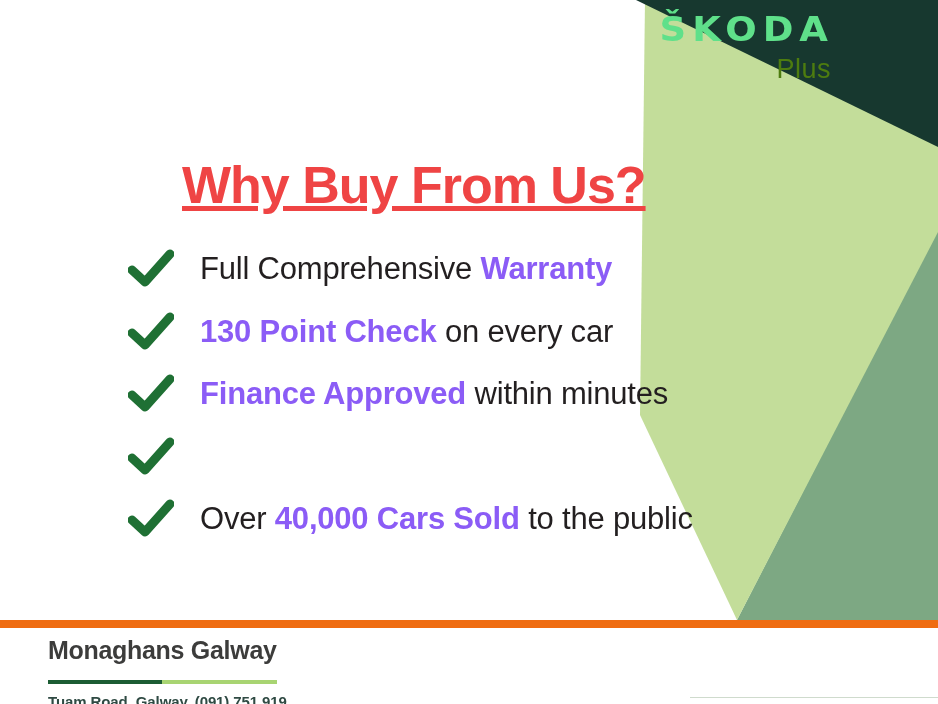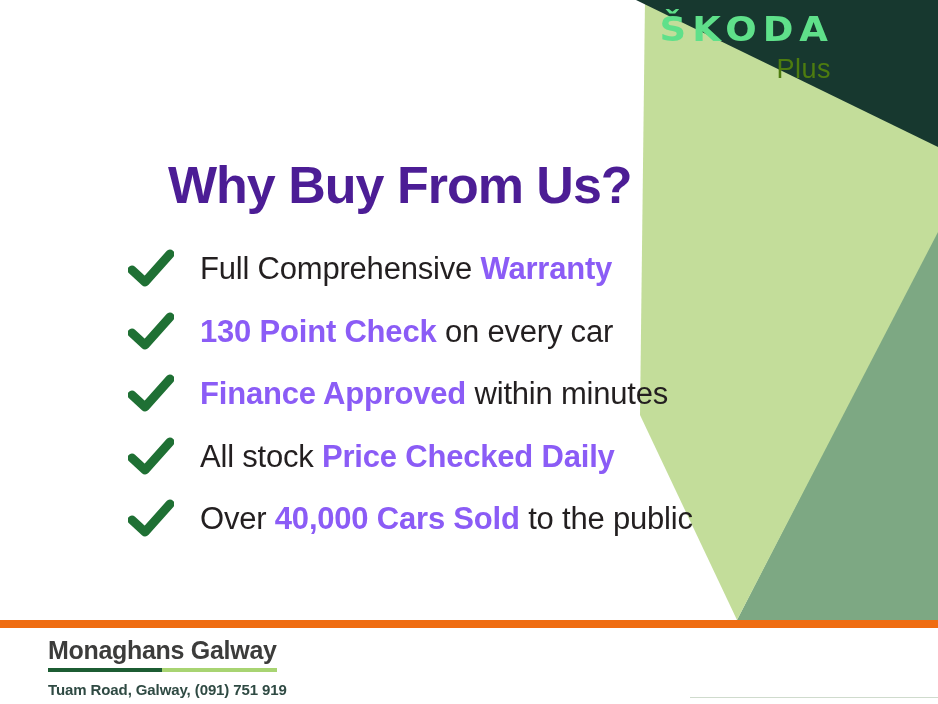--- a/index.html
+++ b/index.html
@@ -49,27 +49,28 @@
     font-weight:400;
     color:#4d7c0f;
     letter-spacing:0.5px;
     margin-top:7px;
     margin-right:3px;
   }
 
   
   #headline {
     position:absolute;
-    left:168px; top:155px;
+    left:182px; top:155px;
     font-size:52px;
     font-weight:700;
-    color:#4c1d95;
+    color:#ef4444;
     letter-spacing:-1px;
     white-space:nowrap;
     z-index:4;
+    text-decoration:underline;
   }
 
   
   #benefits {
     position:absolute;
     left:128px; top:238px;
     z-index:4;
     list-style:none;
   }
   .benefit-row {
@@ -110,21 +111,21 @@
     left:48px; top:636px;
     z-index:6;
   }
   #dealer-name {
     font-size:25px;
     font-weight:700;
     color:#3c3c3b;
     letter-spacing:-0.3px;
     display:inline-block;
     position:relative;
-    padding-bottom:7px;
+    padding-bottom:19px;
   }
   #dealer-underline {
     position:absolute;
     left:0; bottom:0;
     width:100%; height:4px;
     display:flex;
   }
   #dealer-underline .seg-dark { flex:1 1 50%; background:#1c5c33; }
   #dealer-underline .seg-light { flex:1 1 50%; background:#a8d472; }
   #dealer-address {
@@ -178,21 +179,20 @@
       <li class="benefit-row">
         <span class="check-icon"><svg viewBox="0 0 46 40" width="46" height="40">
             <path d="M4 21 L17 33 L42 5" fill="none" stroke="#1f7034" stroke-width="9" stroke-linecap="round" stroke-linejoin="round"></path>
           </svg></span>
         <span class="benefit-text"><span class="hl">Finance Approved</span><span> within minutes</span></span>
       </li>
       <li class="benefit-row">
         <span class="check-icon"><svg viewBox="0 0 46 40" width="46" height="40">
             <path d="M4 21 L17 33 L42 5" fill="none" stroke="#1f7034" stroke-width="9" stroke-linecap="round" stroke-linejoin="round"></path>
           </svg></span>
-        <span class="benefit-text"><span>All stock </span><span class="hl">Price Checked Daily</span></span>
       </li>
       <li class="benefit-row">
         <span class="check-icon"><svg viewBox="0 0 46 40" width="46" height="40">
             <path d="M4 21 L17 33 L42 5" fill="none" stroke="#1f7034" stroke-width="9" stroke-linecap="round" stroke-linejoin="round"></path>
           </svg></span>
         <span class="benefit-text"><span>Over </span><span class="hl">40,000 Cars Sold</span><span> to the public</span></span>
       </li>
     </ul>
 
   <div id="orange-bar"></div>

